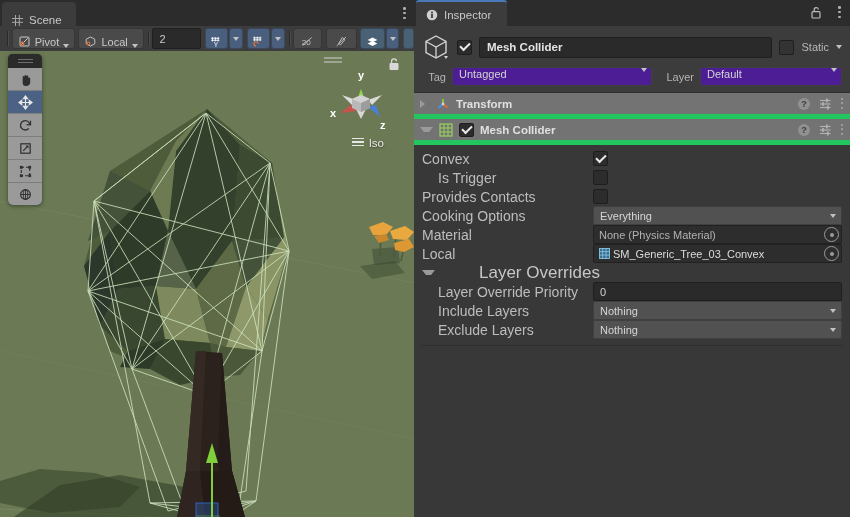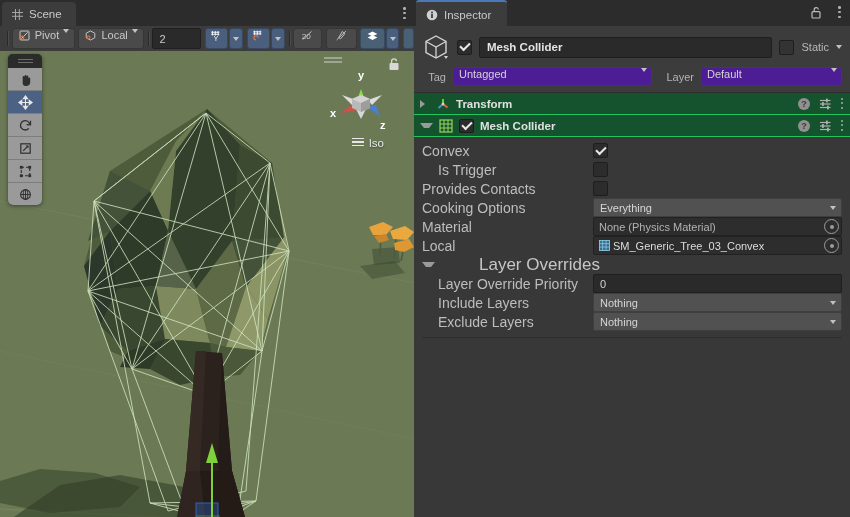--- a/index.html
+++ b/index.html
@@ -5,34 +5,34 @@
   html,body{margin:0;padding:0;background:#383838;}
   body{width:850px;height:517px;overflow:hidden;
        font-family:"Liberation Sans",sans-serif;
        font-size:11px;color:#c4c4c4;-webkit-font-smoothing:antialiased;}
   .app{position:relative;width:850px;height:517px;background:#282828;}
 
   
   .scene-panel{position:absolute;left:0;top:0;width:414px;height:517px;background:#383838;}
   .tabbar{position:relative;height:26px;background:#2c2c2c;}
   .tab{position:absolute;left:2px;top:2px;height:24px;background:#3c3c3c;
-       border-radius:4px 4px 0 0;display:flex;align-items:center;padding:0 14px 0 10px;gap:6px;}
+       border-radius:4px 4px 0 0;display:flex;align-items:flex-end;padding:0 14px 0 10px;gap:6px;}
   .tab-label{color:#c9c9c9;font-size:11.5px;}
   .hash-ico{width:11px;height:11px;position:relative;opacity:.85;}
   .hash-ico:before,.hash-ico:after{content:"";position:absolute;background:#b9b9b9;}
   .hash-ico:before{left:2.5px;top:0;width:1.2px;height:11px;box-shadow:3.8px 0 0 #b9b9b9;}
   .hash-ico:after{left:0;top:3px;width:11px;height:1.2px;box-shadow:0 3.8px 0 #b9b9b9;}
   .kebab{position:absolute;right:8px;top:7px;width:3px;height:13px;}
   .kebab i{display:block;width:2.6px;height:2.6px;border-radius:50%;background:#b0b0b0;margin-bottom:2.3px;}
 
   .scene-toolbar{position:relative;height:25px;background:#3c3c3c;display:flex;
                  align-items:center;padding-left:3px;gap:0px;}
   .tb-sep{width:1px;height:15px;background:#2a2a2a;margin:0 4px;box-shadow:1px 0 0 #4c4c4c;}
   .tb-btn{height:19px;background:#4a4a4a;border:1px solid #363636;border-radius:3px;
-          display:flex;align-items:flex-start;gap:4px;padding:0 5px;color:#c8c8c8;font-size:11px;}
+          display:flex;align-items:flex-end;gap:4px;padding:0 5px;color:#c8c8c8;font-size:11px;}
   .tb-num{width:52px;height:19px;background:#2a2a2a;border:1px solid #1f1f1f;border-radius:2px;
           display:flex;align-items:center;padding-left:6px;color:#c9c9c9;font-size:11px;}
   .tb-blue{background:#4a5f7d;border-color:#38485f;}
   .tb-blue2{background:#4a6075;border-color:#384b5c;}
   .caret{width:0;height:0;border-left:3.5px solid transparent;border-right:3.5px solid transparent;
          border-top:4px solid #c2c2c2;}
   .tb-drop{width:15px;height:19px;background:#4a4a4a;border:1px solid #363636;border-radius:3px;
            display:flex;align-items:center;justify-content:center;margin-left:1px;}
   .tb-drop.blue{background:#4a5f7d;border-color:#38485f;}
   .ic{width:13px;height:13px;display:block;}
@@ -72,21 +72,21 @@
   .namefield{flex:1;height:19px;background:#2a2a2a;border:1px solid #1f1f1f;border-radius:2px;
              display:flex;align-items:center;padding-left:7px;color:#e4e4e4;font-weight:bold;font-size:11.5px;}
   .static-chk{width:13px;height:13px;border:1px solid #1e1e1e;border-radius:2px;background:#333;flex:0 0 13px;}
   .static-lbl{color:#b8b8b8;font-size:11px;}
   .hrow2{display:flex;align-items:center;gap:6px;margin-top:6px;}
   .lbl-r{color:#b4b4b4;font-size:11px;text-align:right;}
   .ddn{height:17px;background:#4c1d95;border:1px solid #404040;border-radius:2px;
        display:flex;align-items:flex-start;padding:0 4px 0 6px;color:#d4d4d4;font-size:11px;}
   .ddn .caret{margin-left:auto;}
 
-  .comp-row{height:21px;background:#14532d;border-bottom:1px solid #22c55e;
+  .comp-row{height:21px;background:#737373;border-bottom:5px solid #22c55e;
             display:flex;align-items:center;padding:0 6px;gap:6px;}
   .tri{width:0;height:0;border-top:4px solid transparent;border-bottom:4px solid transparent;
        border-left:5px solid #9a9a9a;flex:0 0 5px;}
   .tri.open{border-left:4px solid transparent;border-right:4px solid transparent;
             border-top:5px solid #9a9a9a;border-bottom:0;}
   .comp-name{font-weight:bold;color:#e0e0e0;font-size:11.5px;}
   .comp-icons{margin-left:auto;display:flex;align-items:center;gap:9px;}
   .qmark{width:12px;height:12px;border-radius:50%;background:#909090;color:#3a3a3a;
          font-size:9px;font-weight:bold;display:flex;align-items:center;justify-content:center;}
   .kebab2{width:3px;height:12px;}

